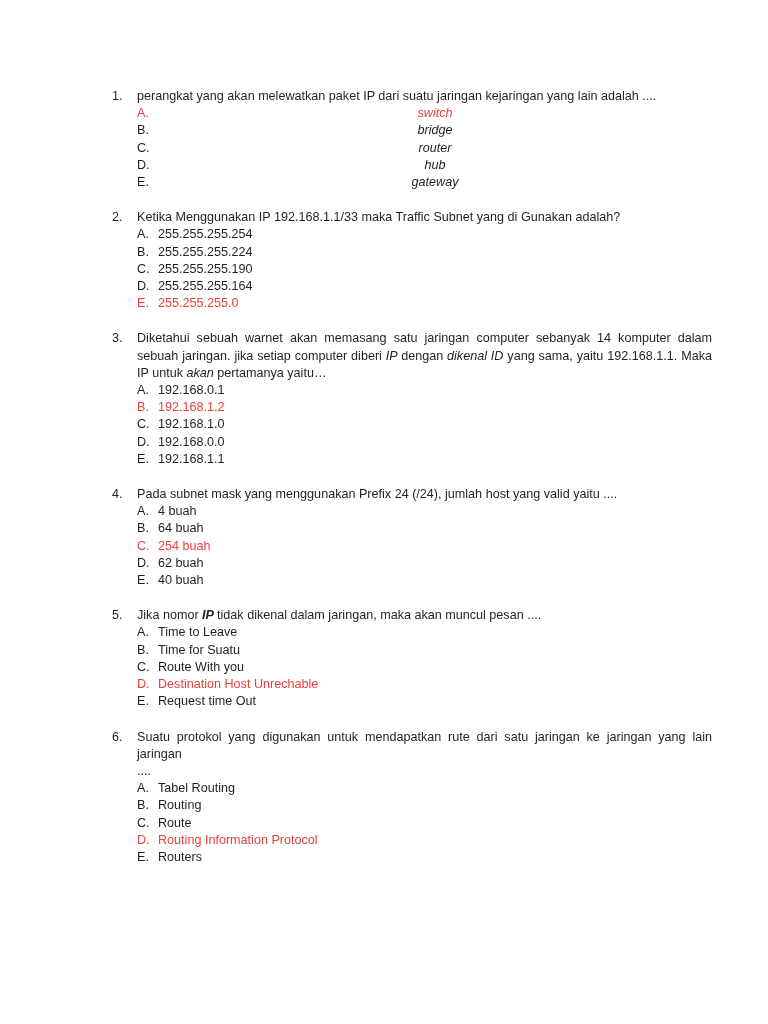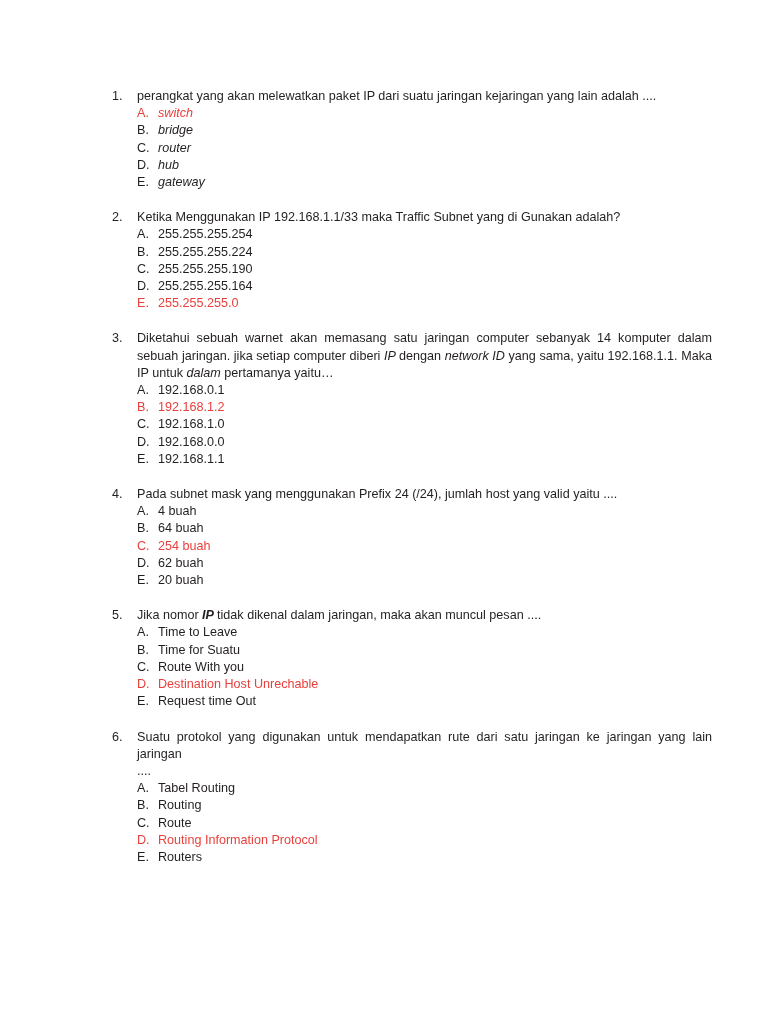--- a/index.html
+++ b/index.html
@@ -70,20 +70,21 @@
   }
   .opt-text {
     flex: 1 1 auto;
   }
   .answer .opt-letter,
   .answer .opt-text {
     color: #e8403c;
   }
   .italic-opts .opt-text {
     font-style: italic;
+    text-align: center;
   }
 </style>
 </head>
 <body>
 
 <div class="page">
   <div class="quiz" id="quiz-root">
       <div class="question-block">
         <div class="q-row">
           <div class="q-num">1.</div>
@@ -136,21 +137,21 @@
           </div>
           <div class="opt-row answer">
             <span class="opt-letter">E.</span>
             <span class="opt-text">255.255.255.0</span>
           </div>
         </div>
       </div>
       <div class="question-block">
         <div class="q-row">
           <div class="q-num">3.</div>
-          <div class="q-text">Diketahui sebuah warnet akan memasang satu jaringan computer sebanyak 14 komputer dalam sebuah jaringan. jika setiap computer diberi <i>IP </i>dengan <i>network ID </i>yang sama, yaitu 192.168.1.1. Maka IP untuk <i>dalam </i>pertamanya yaitu…</div>
+          <div class="q-text">Diketahui sebuah warnet akan memasang satu jaringan computer sebanyak 14 komputer dalam sebuah jaringan. jika setiap computer diberi <i>IP </i>dengan <i>dikenal ID </i>yang sama, yaitu 192.168.1.1. Maka IP untuk <i>akan </i>pertamanya yaitu…</div>
         </div>
         <div class="options">
           <div class="opt-row">
             <span class="opt-letter">A.</span>
             <span class="opt-text">192.168.0.1</span>
           </div>
           <div class="opt-row answer">
             <span class="opt-letter">B.</span>
             <span class="opt-text">192.168.1.2</span>
           </div>
@@ -185,21 +186,21 @@
           <div class="opt-row answer">
             <span class="opt-letter">C.</span>
             <span class="opt-text">254 buah</span>
           </div>
           <div class="opt-row">
             <span class="opt-letter">D.</span>
             <span class="opt-text">62 buah</span>
           </div>
           <div class="opt-row">
             <span class="opt-letter">E.</span>
-            <span class="opt-text">20 buah</span>
+            <span class="opt-text">40 buah</span>
           </div>
         </div>
       </div>
       <div class="question-block">
         <div class="q-row">
           <div class="q-num">5.</div>
           <div class="q-text">Jika nomor <b>IP </b>tidak dikenal dalam jaringan, maka akan muncul pesan ....</div>
         </div>
         <div class="options">
           <div class="opt-row">

